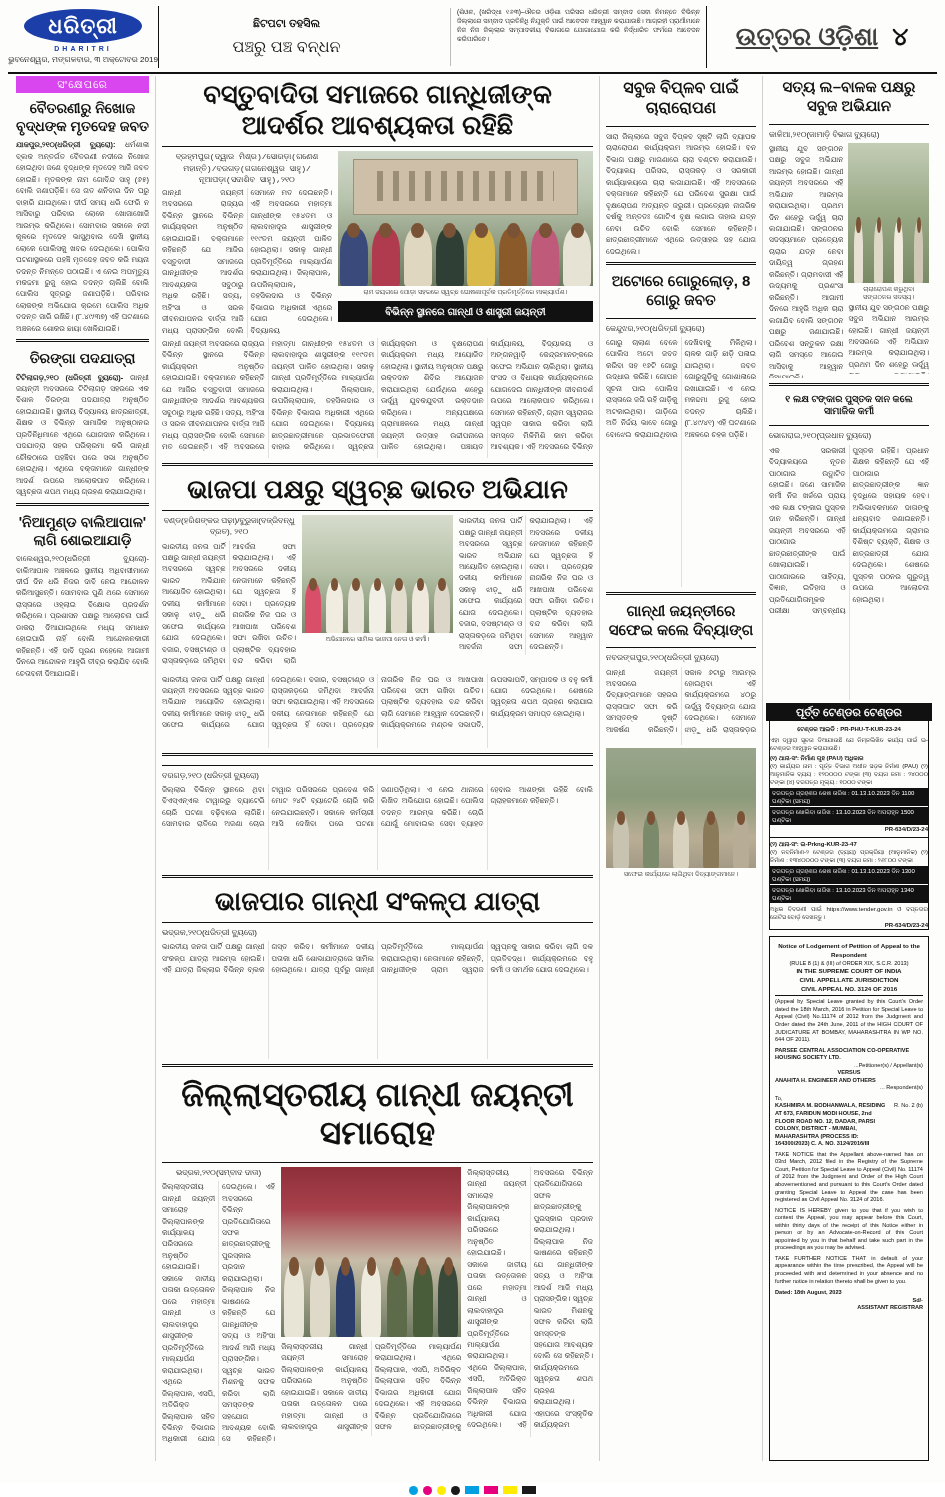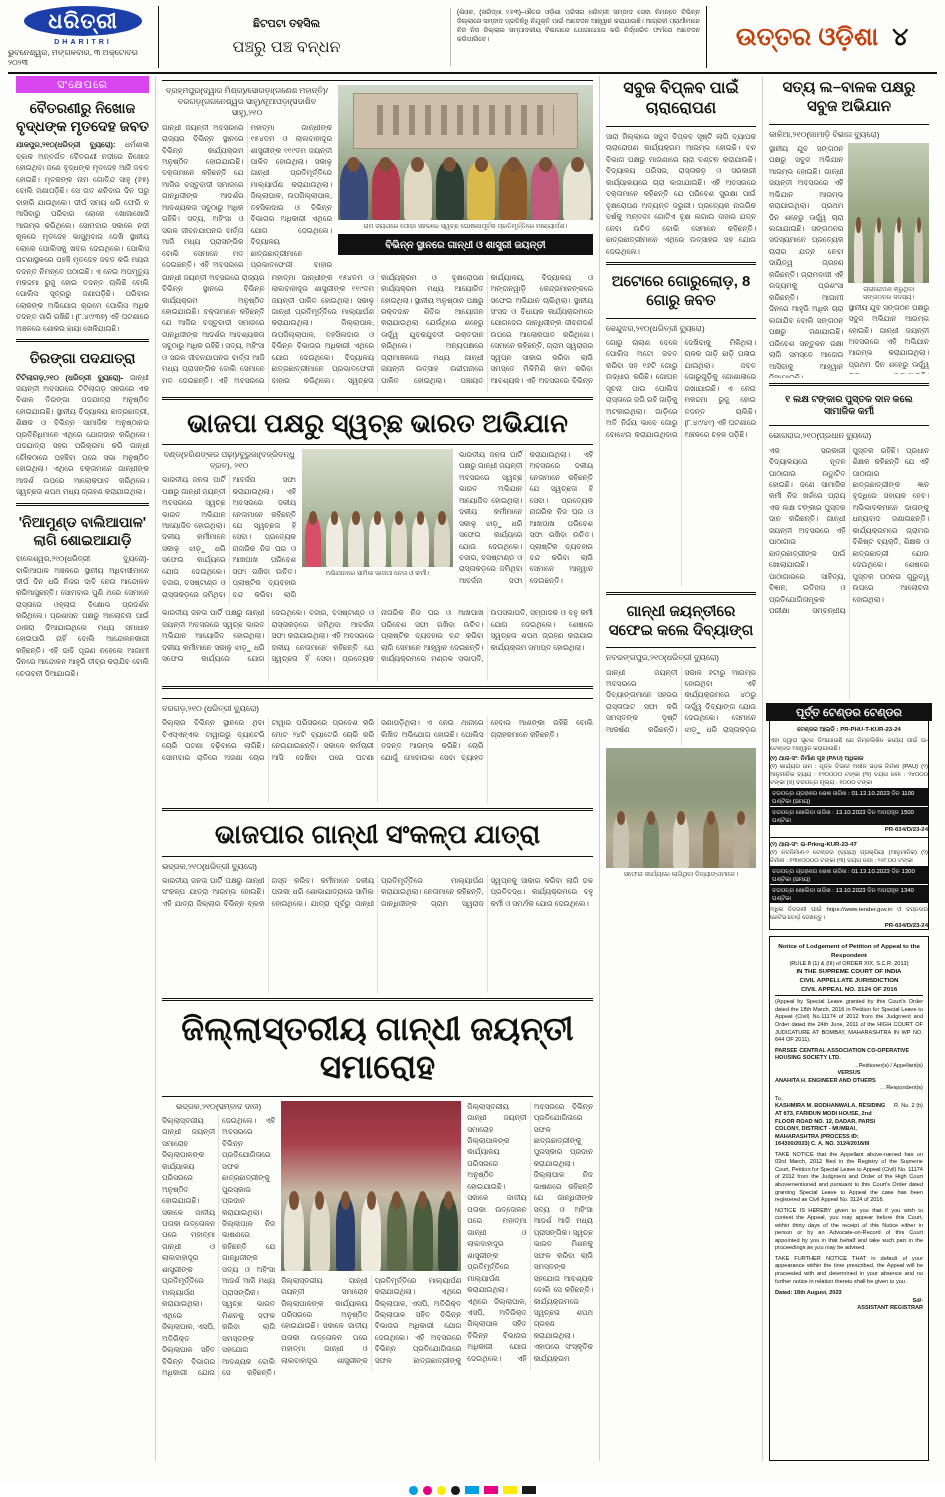--- a/index.html
+++ b/index.html
@@ -11,21 +11,21 @@
   .logo{width:150px;display:flex;flex-direction:column;align-items:center;justify-content:center;}
   .logo .ring{width:118px;height:34px;border-radius:50%/50%;background:#1b3ea8;color:#fff;display:flex;align-items:center;justify-content:center;font-size:21px;font-weight:bold;letter-spacing:1px;}
   .logo .sub{font-size:7px;letter-spacing:3px;color:#1b3ea8;margin-top:2px;font-weight:bold;}
   .logo .place{font-size:8px;margin-top:3px;color:#111;}
   .mh-mid{flex:1;border-left:1px solid #111;border-right:1px solid #111;padding:2px 6px;display:flex;gap:42px;}
   .mh-col{flex:1;text-align:center;font-size:8.5px;line-height:1.45;color:#111;}
   .mh-col.b{border-left:1px solid #bbb;padding-left:6px;text-align:justify;font-size:6.6px;line-height:1.35;}
   .mh-col .t1{font-size:11px;font-weight:bold;margin-top:8px;}
   .mh-col .t2{font-size:16px;font-weight:normal;margin-top:3px;}
   .mh-right{width:230px;display:flex;align-items:center;justify-content:center;gap:14px;}
-  .mh-right .region{font-size:25px;font-weight:bold;color:#c2410c;}
+  .mh-right .region{font-size:25px;font-weight:bold;color:#404040;text-decoration:underline;}
   .mh-right .pageno{font-size:25px;font-weight:bold;color:#111;}
   
   .grid{position:absolute;top:70px;left:8px;right:8px;bottom:18px;display:flex;gap:6px;}
   .col{display:flex;flex-direction:column;}
   .c1{width:133px;}
   .c-main{flex:1;}
   .c5{width:150px;}
   .c6{width:160px;}
   .vrule{width:1px;background:#d0d0d0;}
   
@@ -65,21 +65,21 @@
 </head>
 <body>
 
 <div class="page">
  <div class="pad">
 
   <div class="masthead">
     <div class="logo">
       <div class="ring">ଧରିତ୍ରୀ</div>
       <div class="sub">DHARITRI</div>
-      <div class="place">ଭୁବନେଶ୍ୱର, ମଙ୍ଗଳବାର, ୩ ଅକ୍ଟୋବର ୨୦୨୩</div>
+      <div class="place">ଭୁବନେଶ୍ୱର, ମଙ୍ଗଳବାର, ୩ ଅକ୍ଟୋବର 2019</div>
     </div>
     <div class="mh-mid">
       <div class="mh-col">
         <div class="t1">ଛିଟପଟା ତହସିଲ</div>
         <div class="t2">ପଞ୍ଚରୁ ପଞ୍ଚ ବନ୍ଧନ</div>
       </div>
       <div class="mh-col b">(ଶିଓନ, (ଖରିଦ୍ଧା ୧୬୩)–ଔତର ଓଡ଼ିଶା ପରିସର ଧରିତ୍ରୀ ସମ୍ବାଦ ସେବା ନିମନ୍ତେ ବିଭିନ୍ନ ଜିଲ୍ଲାରେ ସମ୍ବାଦ ପ୍ରତିନିଧି ନିଯୁକ୍ତି ପାଇଁ ଆବେଦନ ଆହ୍ୱାନ କରାଯାଉଛି। ଆଗ୍ରହୀ ପ୍ରାର୍ଥୀମାନେ ନିଜ ନିଜ ଜିଲ୍ଲାର ସମ୍ପାଦକୀୟ ବିଭାଗରେ ଯୋଗାଯୋଗ କରି ନିର୍ଦ୍ଧାରିତ ଫର୍ମରେ ଆବେଦନ କରିପାରିବେ।</div>
     </div>
     <div class="mh-right">
       <div class="region">ଉତ୍ତର ଓଡ଼ିଶା</div>
@@ -108,23 +108,24 @@
         <span style="font-weight:normal">ବାଲେଶ୍ୱର,୨୧୦(ଧରିତ୍ରୀ ବ୍ୟୁରୋ)-</span>
         <span>ବାଲିଆପାଳ ଅଞ୍ଚଳରେ ସ୍ଥାନୀୟ ଅଧିବାସୀମାନେ ଦୀର୍ଘ ଦିନ ଧରି ନିଜର ଦାବି ନେଇ ଆନ୍ଦୋଳନ କରିଆସୁଛନ୍ତି। ସୋମବାର ପୁଣି ଥରେ ସେମାନେ ରାସ୍ତାରେ ଓହ୍ଲାଇ ବିକ୍ଷୋଭ ପ୍ରଦର୍ଶନ କରିଥିଲେ। ପ୍ରଶାସନ ପକ୍ଷରୁ ଆଲୋଚନା ପାଇଁ ଡାକରା ଦିଆଯାଇଥିଲେ ମଧ୍ୟ ସମାଧାନ ହୋଇପାରି ନାହିଁ ବୋଲି ଆନ୍ଦୋଳନକାରୀ କହିଛନ୍ତି। ଏହି ଦାବି ପୂରଣ ନହେଲେ ଆଗାମୀ ଦିନରେ ଆନ୍ଦୋଳନ ଆହୁରି ତୀବ୍ର କରାଯିବ ବୋଲି ଚେତାବନୀ ଦିଆଯାଇଛି।</span>
       </div>
     </div>
 
     <div class="vrule"></div>
 
     <div class="col c-main">
 
       <div>
+        <div class="hl-lg">ବସ୍ତୁବାଦିତା ସମାଜରେ ଗାନ୍ଧିଜୀଙ୍କ ଆଦର୍ଶର ଆବଶ୍ୟକତା ରହିଛି</div>
         <div class="rule"></div>
         <div style="display:flex;gap:6px;">
-          <div style="width:40%;">
+          <div style="width:40%;font-family:Liberation Mono, monospace;">
             <div class="dateline">ବ୍ରହ୍ମପୁର(ଦ୍ୱାର ମିଶ୍ର)/ସୋରଡ଼ା(ଗଣେଶ ମହାନ୍ତି)/ବରଗଡ଼(ଗଗନେଶ୍ୱର ସାହୁ)/ନୂଆପଡ଼ା(ସଦାଶିବ ସାହୁ),୨୧୦</div>
             <div class="body cols2" style="height:150px;overflow:hidden;">ଗାନ୍ଧୀ ଜୟନ୍ତୀ ଅବସରରେ ରାଜ୍ୟର ବିଭିନ୍ନ ସ୍ଥାନରେ ବିଭିନ୍ନ କାର୍ଯ୍ୟକ୍ରମ ଅନୁଷ୍ଠିତ ହୋଇଯାଇଛି। ବକ୍ତାମାନେ କହିଛନ୍ତି ଯେ ଆଜିର ବସ୍ତୁବାଦୀ ସମାଜରେ ଗାନ୍ଧିଜୀଙ୍କ ଆଦର୍ଶର ଆବଶ୍ୟକତା ସବୁଠାରୁ ଅଧିକ ରହିଛି। ସତ୍ୟ, ଅହିଂସା ଓ ସରଳ ଜୀବନଯାପନର ବାର୍ତ୍ତା ଆଜି ମଧ୍ୟ ପ୍ରାସଙ୍ଗିକ ବୋଲି ସେମାନେ ମତ ଦେଇଛନ୍ତି। ଏହି ଅବସରରେ ମହାତ୍ମା ଗାନ୍ଧୀଙ୍କ ୧୫୪ତମ ଓ ଲାଲବାହାଦୂର ଶାସ୍ତ୍ରୀଙ୍କ ୧୧୯ତମ ଜୟନ୍ତୀ ପାଳିତ ହୋଇଥିଲା। ସକାଳୁ ଗାନ୍ଧୀ ପ୍ରତିମୂର୍ତ୍ତିରେ ମାଲ୍ୟାର୍ପଣ କରାଯାଇଥିଲା। ଜିଲ୍ଲାପାଳ, ଉପଜିଲ୍ଲାପାଳ, ତହସିଲଦାର ଓ ବିଭିନ୍ନ ବିଭାଗର ଅଧିକାରୀ ଏଥିରେ ଯୋଗ ଦେଇଥିଲେ। ବିଦ୍ୟାଳୟ ଛାତ୍ରଛାତ୍ରୀମାନେ ପ୍ରଭାତଫେରୀ ବାହାର କରିଥିଲେ। ସ୍ୱଚ୍ଛତା କାର୍ଯ୍ୟକ୍ରମ ଓ ବୃକ୍ଷରୋପଣ କାର୍ଯ୍ୟକ୍ରମ ମଧ୍ୟ ଆୟୋଜିତ ହୋଇଥିଲା। ସ୍ଥାନୀୟ ଅନୁଷ୍ଠାନ ପକ୍ଷରୁ ରକ୍ତଦାନ ଶିବିର ଆୟୋଜନ କରାଯାଇଥିଲା ଯେଉଁଥିରେ ଶହେରୁ ଊର୍ଦ୍ଧ୍ୱ ଯୁବକଯୁବତୀ ରକ୍ତଦାନ କରିଥିଲେ। ଅନ୍ୟପକ୍ଷରେ ଗ୍ରାମାଞ୍ଚଳରେ ମଧ୍ୟ ଗାନ୍ଧୀ ଜୟନ୍ତୀ ଉତ୍ସାହ ଉଦ୍ଦୀପନାରେ ପାଳିତ ହୋଇଥିଲା। ପଞ୍ଚାୟତ କାର୍ଯ୍ୟାଳୟ, ବିଦ୍ୟାଳୟ ଓ ଅଙ୍ଗନୱାଡ଼ି କେନ୍ଦ୍ରମାନଙ୍କରେ ସଫେଇ ଅଭିଯାନ ଚାଲିଥିଲା। ସ୍ଥାନୀୟ ସଂସଦ ଓ ବିଧାୟକ କାର୍ଯ୍ୟକ୍ରମରେ ଯୋଗଦେଇ ଗାନ୍ଧିଜୀଙ୍କ ଜୀବନାଦର୍ଶ ଉପରେ ଆଲୋକପାତ କରିଥିଲେ। ସେମାନେ କହିଛନ୍ତି, ଗ୍ରାମ ସ୍ୱରାଜର ସ୍ୱପ୍ନ ସାକାର କରିବା ଲାଗି ସମସ୍ତେ ମିଳିମିଶି କାମ କରିବା ଆବଶ୍ୟକ। ଏହି ଅବସରରେ ବିଭିନ୍ନ ପ୍ରତିଯୋଗିତାରେ ସଫଳ ଛାତ୍ରଛାତ୍ରୀଙ୍କୁ ପୁରସ୍କାର ପ୍ରଦାନ କରାଯାଇଥିଲା। ଶେଷରେ ଶାନ୍ତି ଓ ସଦ୍ଭାବନା ଶପଥ ଗ୍ରହଣ କରାଯାଇଥିଲା। କାର୍ଯ୍ୟକ୍ରମରେ ଶତାଧିକ ଲୋକ ଯୋଗ ଦେଇଥିଲେ। ଅନୁଷ୍ଠାନର ସଭାପତି ଅଧ୍ୟକ୍ଷତା କରିଥିବା ବେଳେ ସମ୍ପାଦକ ଧନ୍ୟବାଦ ଅର୍ପଣ କରିଥିଲେ।</div>
           </div>
           <div style="width:60%;">
             <div class="photo" style="height:135px;">
               <div class="sky"></div>
               <div class="bldg"></div>
               <div class="ph-people">
                 <div class="pp" style="background:#3a4a7a"></div>
                 <div class="pp" style="background:#b03a4e"></div>

